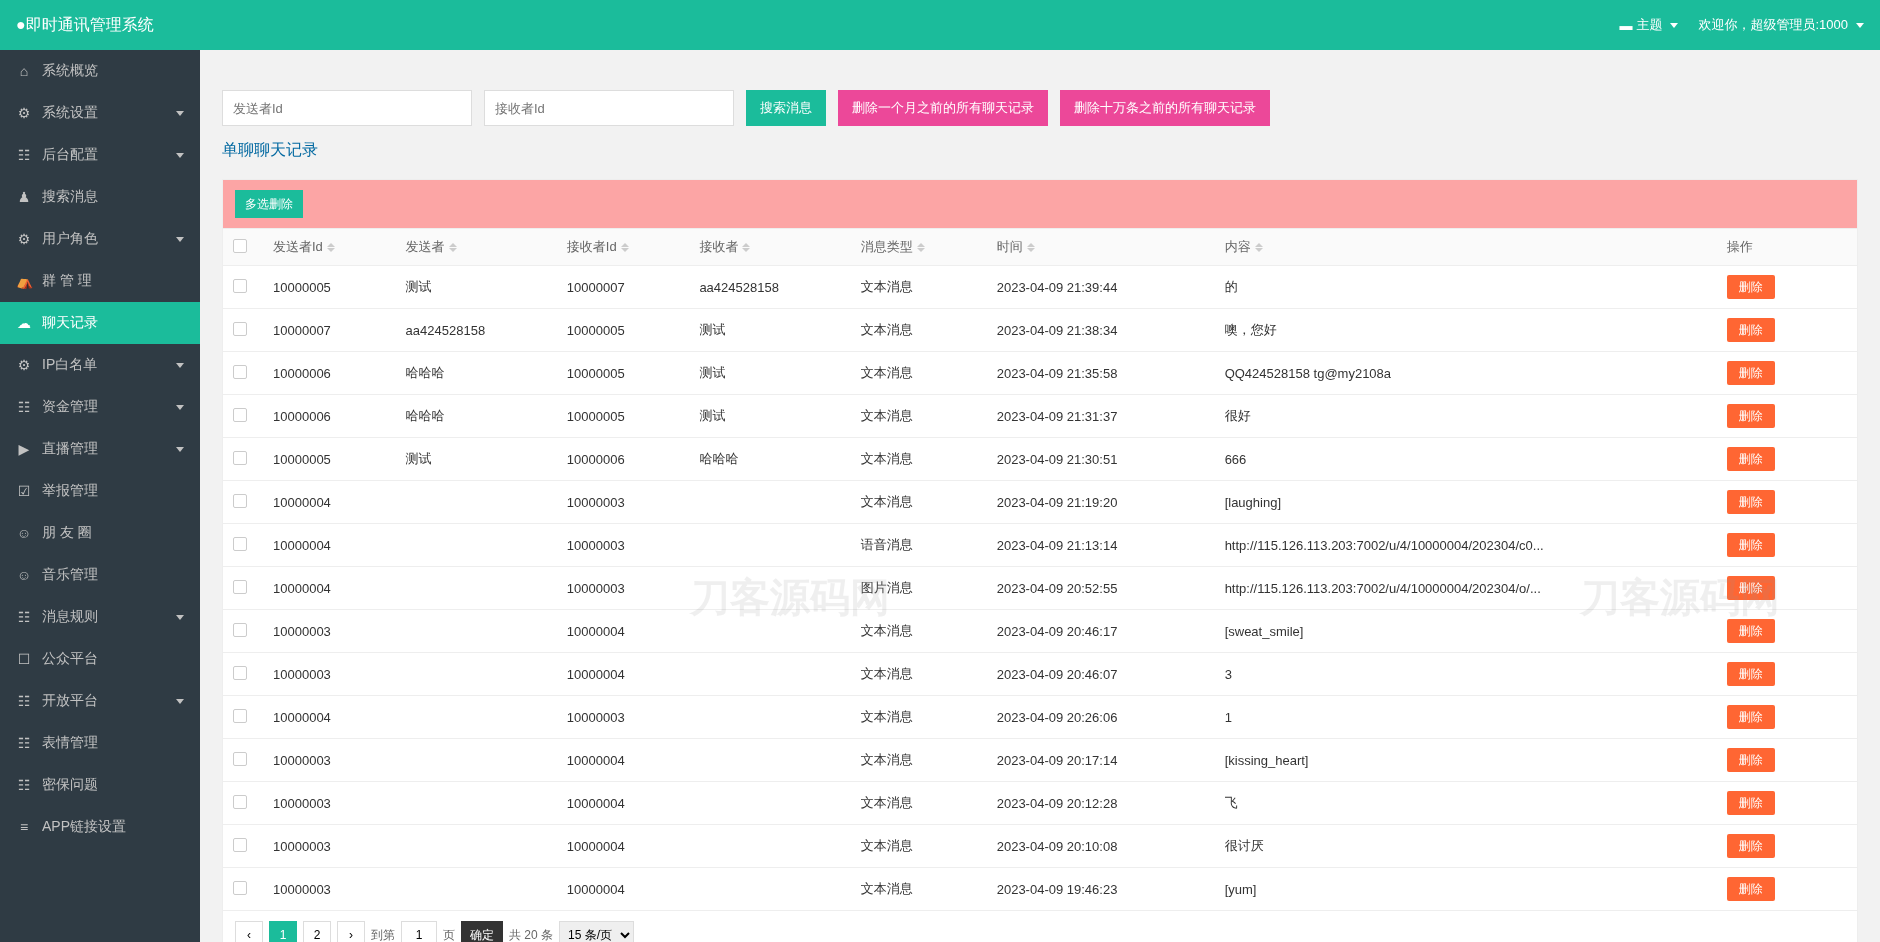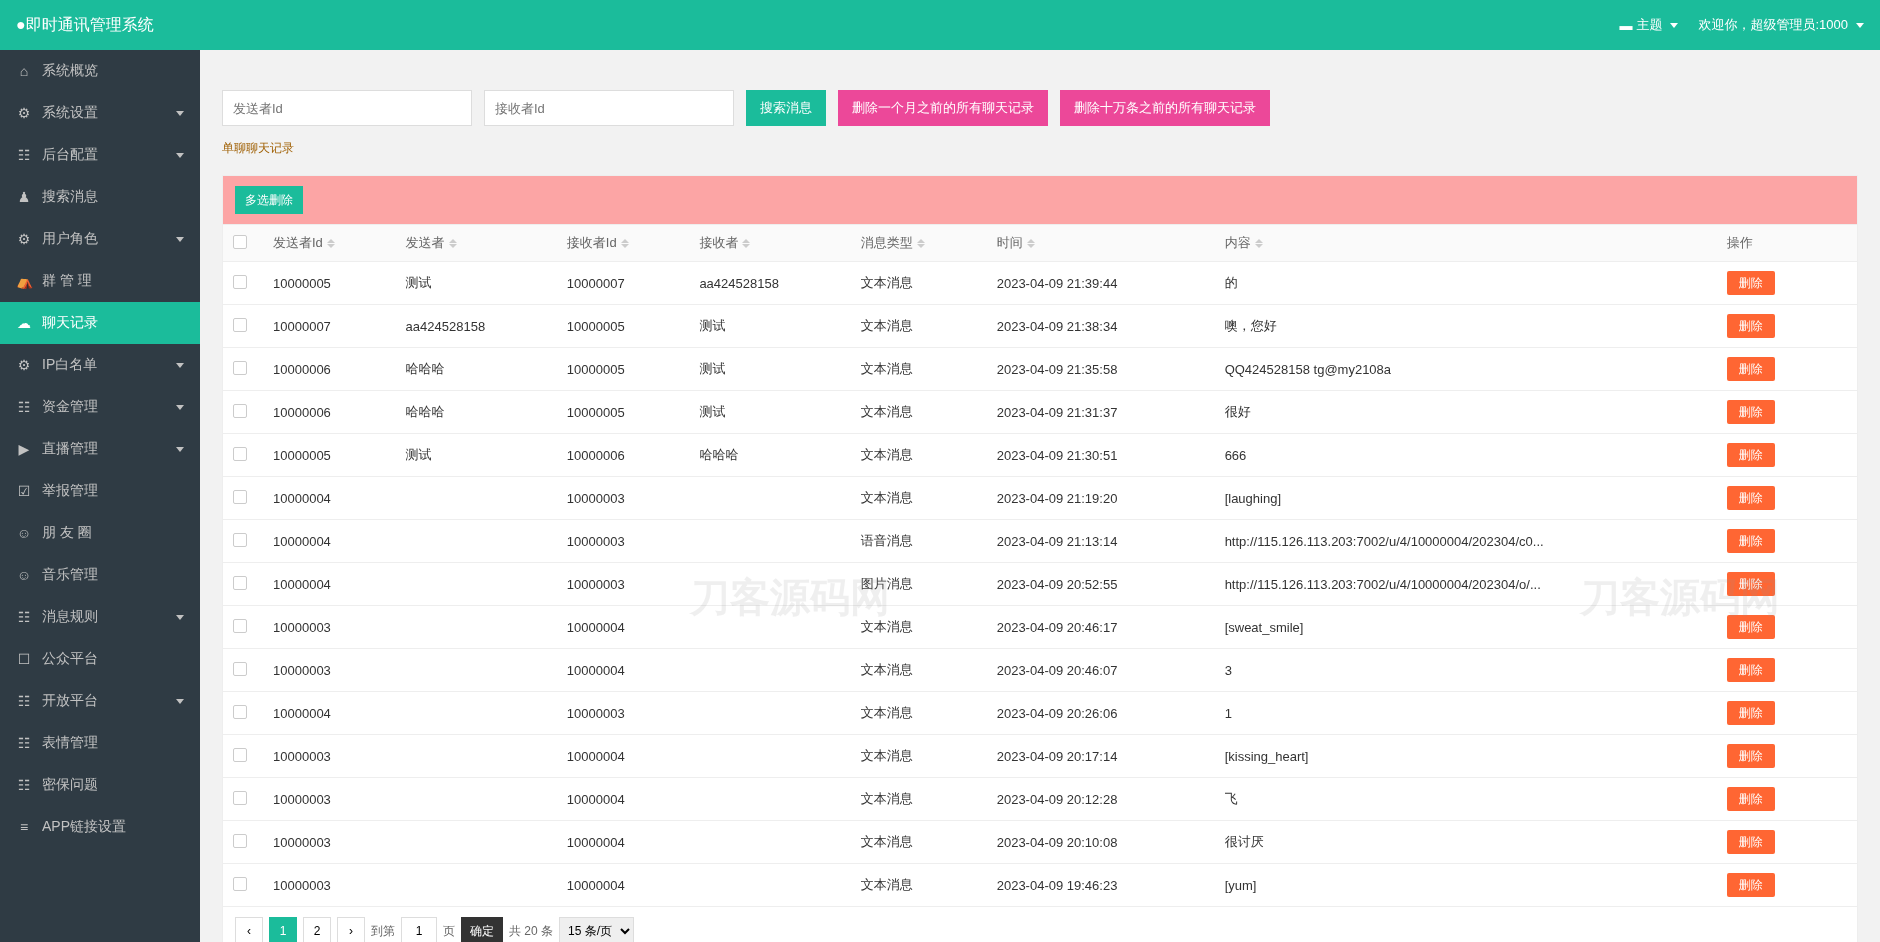--- a/index.html
+++ b/index.html
@@ -16,21 +16,21 @@
 .sidebar-item .icon { margin-right: 10px; width: 16px; text-align: center; font-size: 14px; }
 .sidebar-item .chevron { position: absolute; right: 16px; width: 0; height: 0; border-left: 4px solid transparent; border-right: 4px solid transparent; border-top: 5px solid #c2c2c2; }
 .main { flex: 1; background: #f2f2f2; overflow: auto; padding: 10px 12px; position: relative; }
 .filter-bar { display: flex; gap: 12px; margin-bottom: 14px; margin-top: 30px; padding: 0 10px; }
 .filter-input { height: 36px; padding: 0 10px; border: 1px solid #ddd; background: #fff; flex: 0 0 250px; font-size: 13px; outline: none; }
 .btn { height: 36px; padding: 0 14px; border: none; color: #fff; cursor: pointer; font-size: 13px; border-radius: 0; }
 .btn-teal { background: #1bbc9b; }
 .btn-teal-dark { background: #ec4899; }
 .btn-sm { height: 24px; padding: 0 12px; font-size: 12px; border-radius: 2px; line-height: 24px; }
 .btn-orange { background: #ff6633; color: #fff; }
-.section-title { font-size: 12px; margin: 10px 0 18px 10px; color: #a16207; }
+.section-title { font-size: 16px; margin: 10px 0 18px 10px; color: #0369a1; }
 .table-container { background: #fff; border: 1px solid #eee; margin: 0 10px; }
 .table-toolbar { padding: 10px 12px; border-bottom: 1px solid #eee; background: #fca5a5; }
 .table-toolbar .btn { height: 28px; font-size: 12px; padding: 0 10px; }
 table { width: 100%; border-collapse: collapse; }
 th, td { padding: 9px 10px; text-align: left; border-bottom: 1px solid #eee; font-size: 13px; }
 th { background: #fafafa; color: #666; font-weight: 400; position: relative; }
 .sort-icon { display: inline-flex; flex-direction: column; margin-left: 4px; vertical-align: middle; gap: 1px; }
 .sort-icon span { width: 0; height: 0; border-left: 4px solid transparent; border-right: 4px solid transparent; }
 .sort-icon .up { border-bottom: 4px solid #ccc; }
 .sort-icon .down { border-top: 4px solid #ccc; }

